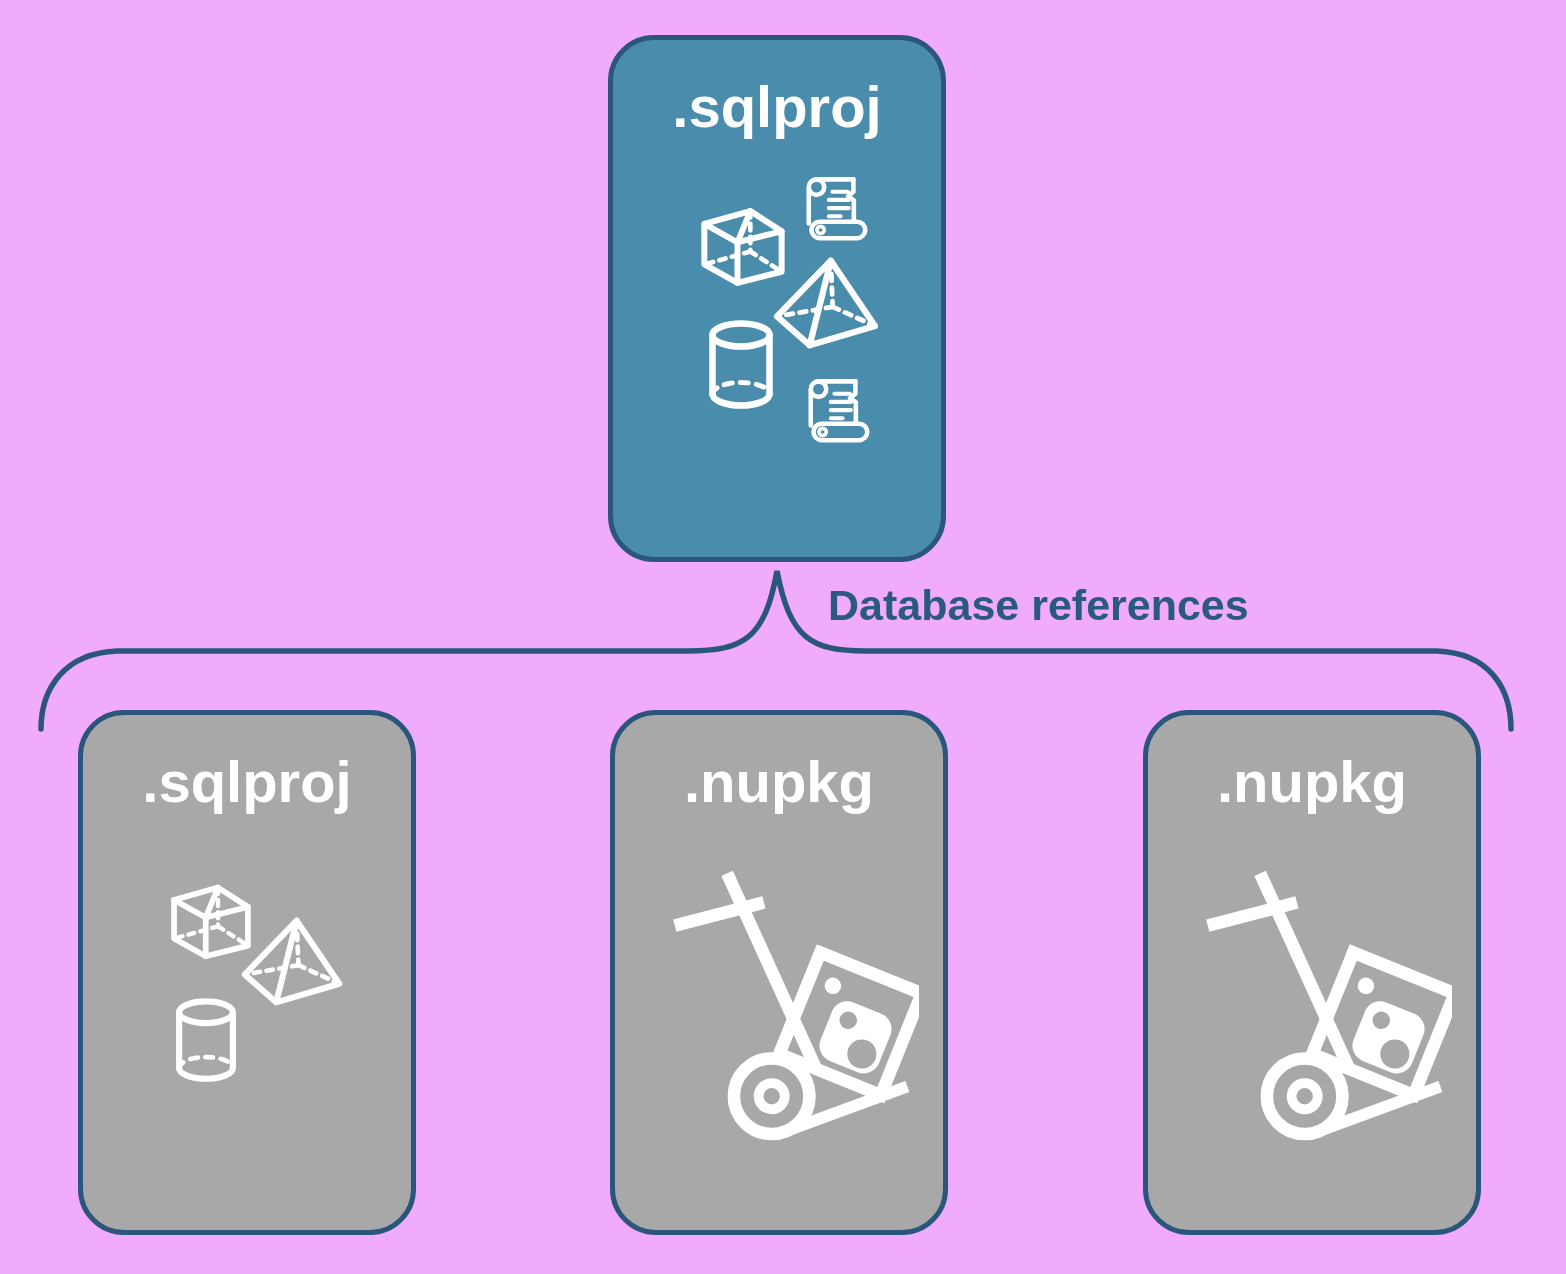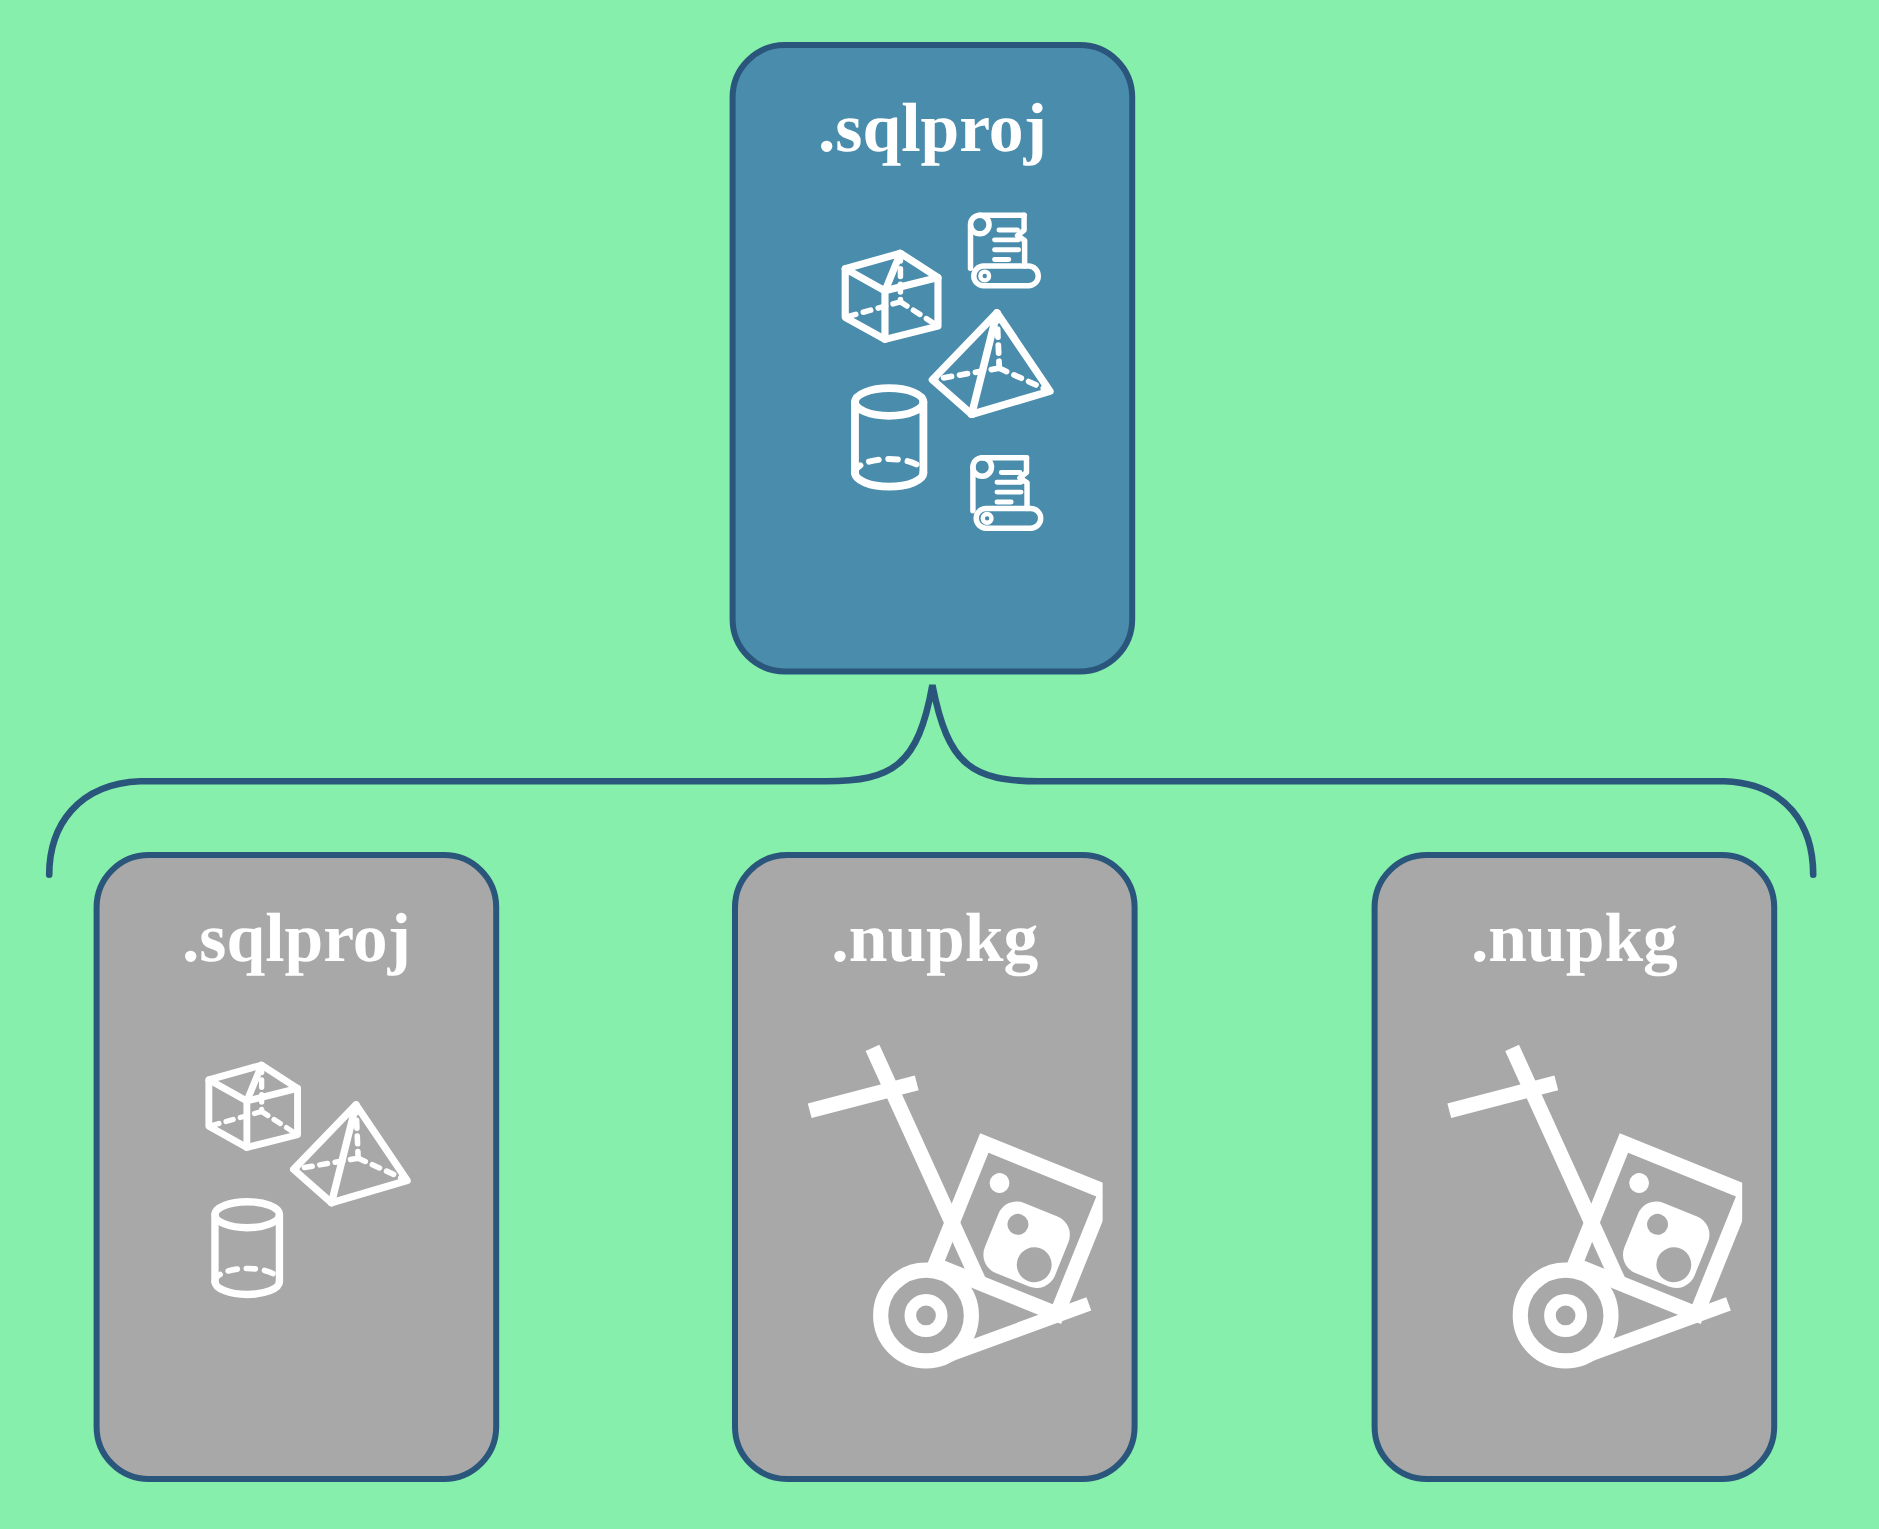--- a/index.html
+++ b/index.html
@@ -1,18 +1,18 @@
 <!DOCTYPE html>
 <html><head>
 <meta charset="utf-8">
 <style>
   html,body{margin:0;padding:0;background:#ffffff;}
   .canvas{
-    position:relative;width:1566px;height:1274px;background:#86efac;
-    font-family:Liberation Serif, serif;overflow:hidden;
+    position:relative;width:1566px;height:1274px;background:#f0abfc;
+    font-family:Liberation Sans, sans-serif;overflow:hidden;
   }
   .box{
     position:absolute;width:338px;box-sizing:border-box;
     border:5px solid #2a567c;border-radius:46px;
   }
   .box-blue{background:#4a8cab;height:527px;}
   .box-gray{background:#a8a8a8;height:525px;}
   .box-label{
     position:absolute;top:38px;left:0;right:0;text-align:center;
     color:#ffffff;font-weight:700;font-size:58px;line-height:1;
@@ -115,20 +115,21 @@
   <svg class="brace-layer" viewBox="0 0 1566 1274">
     <path d="M 41 729
              C 41 688, 65 653, 117 651
              L 688 651
              C 744 651, 765 638, 777 571
              C 790 638, 810 651, 866 651
              L 1437 651
              C 1489 653, 1511 688, 1511 729" fill="none" stroke="#2a567c" stroke-width="5.5" stroke-linecap="round"></path>
   </svg>
 
+  <div class="connector-label">Database references</div>
 
   <div class="box box-gray" style="left:78px;top:710px;">
     <div class="box-label">.sqlproj</div>
     <svg class="icon" style="left:84px;top:162px;" width="88" height="88">
         <use href="#sym-cube"></use>
       </svg>
     <svg class="icon" style="left:158px;top:200px;" width="102" height="93">
         <use href="#sym-pyramid"></use>
       </svg>
     <svg class="icon" style="left:90px;top:283px;" width="66" height="87">

